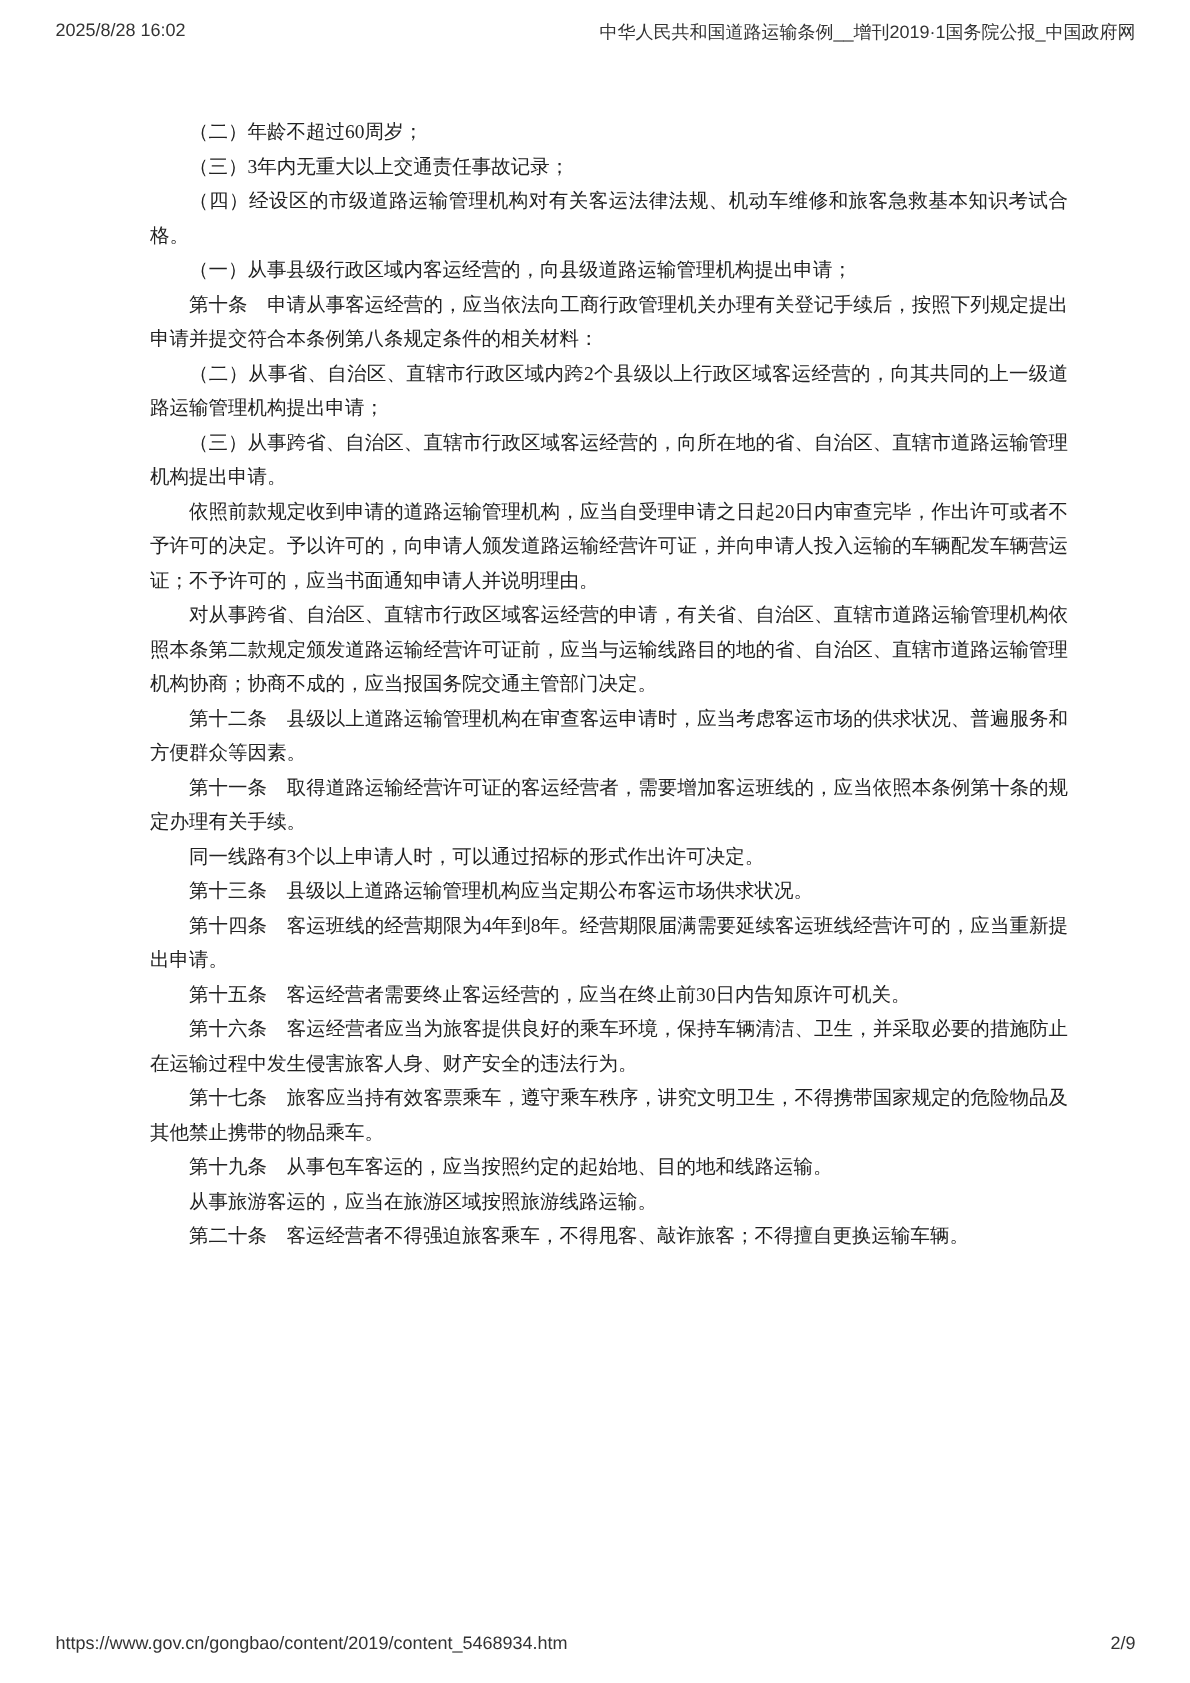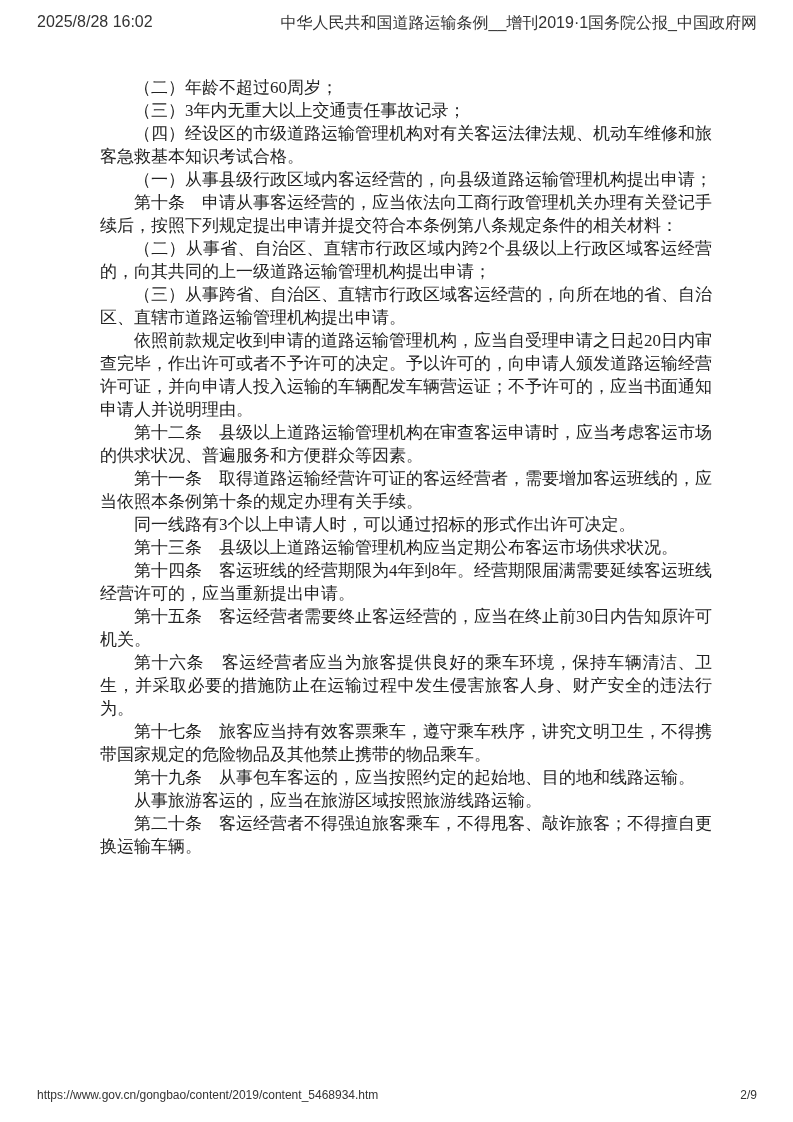--- a/index.html
+++ b/index.html
@@ -16,38 +16,38 @@
     font-family: "Liberation Serif", "DejaVu Serif", serif;
   }
   .page-header {
     position: absolute;
     top: 13px;
     left: 37px;
     right: 36px;
     display: flex;
     align-items: flex-start;
     font-family: "Liberation Sans", "DejaVu Sans", sans-serif;
-    font-size: 16px;
+    font-size: 12px;
     color: #333333;
     white-space: nowrap;
   }
   .hdr-left {
     flex: 0 0 auto;
   }
   .hdr-center {
     flex: 1 1 auto;
     text-align: right;
     overflow: hidden;
   }
   .doc-body {
     position: absolute;
     left: 100px;
     top: 76px;
     width: 612px;
-    font-size: 17px;
+    font-size: 13px;
     line-height: 23px;
     color: #222222;
     text-align: justify;
   }
   .para {
     margin: 0;
     padding: 0;
     text-indent: 2em;
   }
   .page-footer {
@@ -77,20 +77,21 @@
 
   <div class="doc-body">
       <p class="para">（二）年龄不超过60周岁；</p>
       <p class="para">（三）3年内无重大以上交通责任事故记录；</p>
       <p class="para">（四）经设区的市级道路运输管理机构对有关客运法律法规、机动车维修和旅客急救基本知识考试合格。</p>
       <p class="para">（一）从事县级行政区域内客运经营的，向县级道路运输管理机构提出申请；</p>
       <p class="para">第十条　申请从事客运经营的，应当依法向工商行政管理机关办理有关登记手续后，按照下列规定提出申请并提交符合本条例第八条规定条件的相关材料：</p>
       <p class="para">（二）从事省、自治区、直辖市行政区域内跨2个县级以上行政区域客运经营的，向其共同的上一级道路运输管理机构提出申请；</p>
       <p class="para">（三）从事跨省、自治区、直辖市行政区域客运经营的，向所在地的省、自治区、直辖市道路运输管理机构提出申请。</p>
       <p class="para">依照前款规定收到申请的道路运输管理机构，应当自受理申请之日起20日内审查完毕，作出许可或者不予许可的决定。予以许可的，向申请人颁发道路运输经营许可证，并向申请人投入运输的车辆配发车辆营运证；不予许可的，应当书面通知申请人并说明理由。</p>
+      <p class="para">对从事跨省、自治区、直辖市行政区域客运经营的申请，有关省、自治区、直辖市道路运输管理机构依照本条第二款规定颁发道路运输经营许可证前，应当与运输线路目的地的省、自治区、直辖市道路运输管理机构协商；协商不成的，应当报国务院交通主管部门决定。</p>
       <p class="para">第十二条　县级以上道路运输管理机构在审查客运申请时，应当考虑客运市场的供求状况、普遍服务和方便群众等因素。</p>
       <p class="para">第十一条　取得道路运输经营许可证的客运经营者，需要增加客运班线的，应当依照本条例第十条的规定办理有关手续。</p>
       <p class="para">同一线路有3个以上申请人时，可以通过招标的形式作出许可决定。</p>
       <p class="para">第十三条　县级以上道路运输管理机构应当定期公布客运市场供求状况。</p>
       <p class="para">第十四条　客运班线的经营期限为4年到8年。经营期限届满需要延续客运班线经营许可的，应当重新提出申请。</p>
       <p class="para">第十五条　客运经营者需要终止客运经营的，应当在终止前30日内告知原许可机关。</p>
       <p class="para">第十六条　客运经营者应当为旅客提供良好的乘车环境，保持车辆清洁、卫生，并采取必要的措施防止在运输过程中发生侵害旅客人身、财产安全的违法行为。</p>
       <p class="para">第十七条　旅客应当持有效客票乘车，遵守乘车秩序，讲究文明卫生，不得携带国家规定的危险物品及其他禁止携带的物品乘车。</p>
       <p class="para">第十九条　从事包车客运的，应当按照约定的起始地、目的地和线路运输。</p>
       <p class="para">从事旅游客运的，应当在旅游区域按照旅游线路运输。</p>

